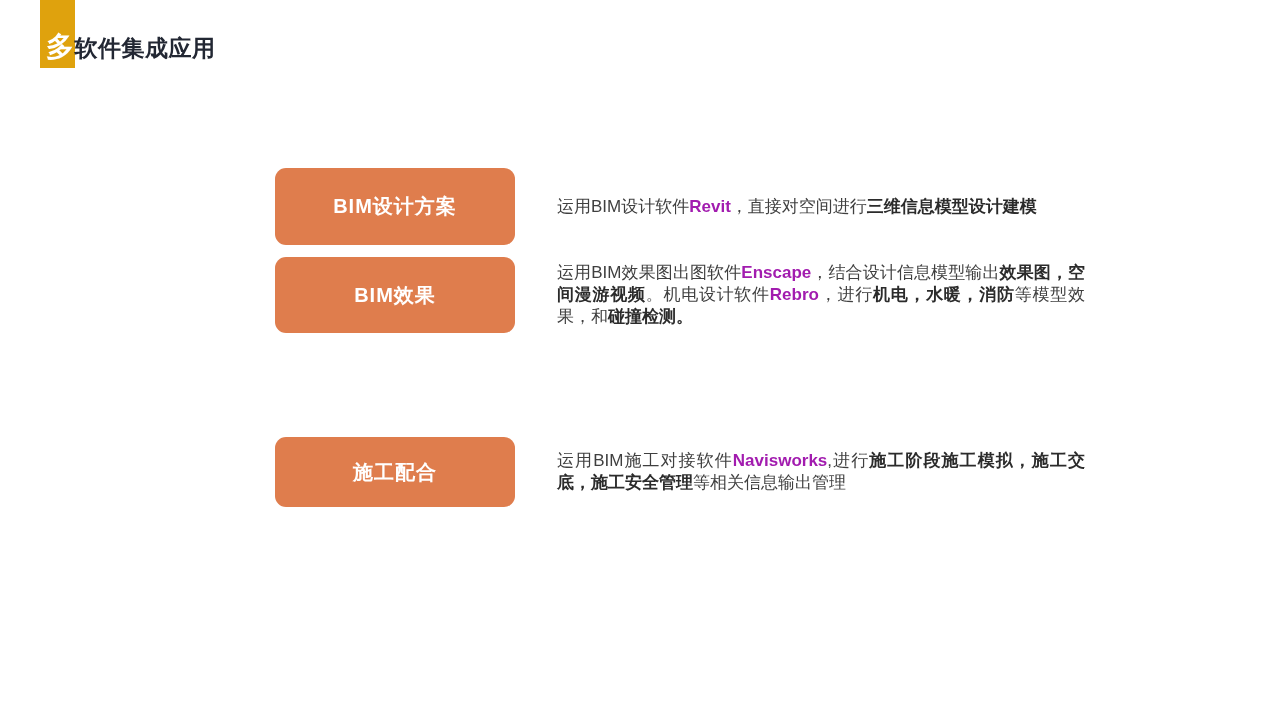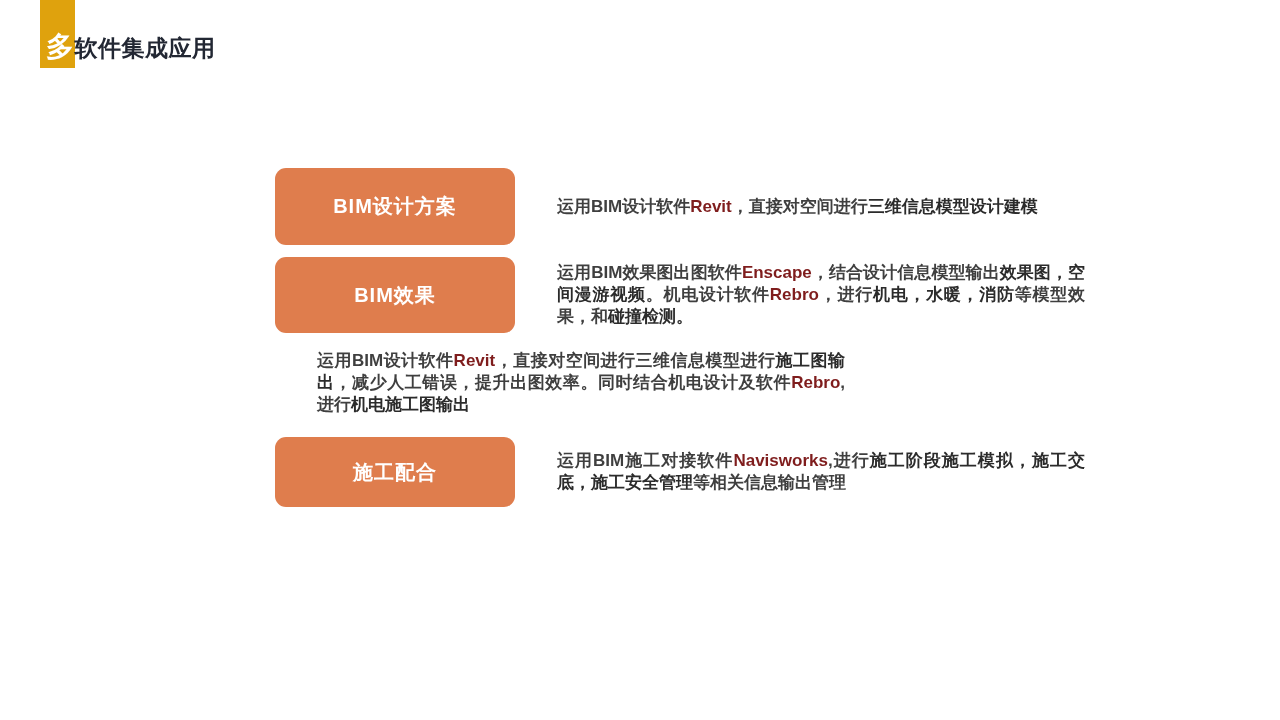--- a/index.html
+++ b/index.html
@@ -68,23 +68,23 @@
   }
 
   .desc {
     margin-left: 42px;
     width: 528px;
     font-size: 17px;
     line-height: 22px;
     color: #3F3F3F;
     text-align: justify;
   }
-  .seg-n { color: #3F3F3F; font-weight: 700; }
+  .seg-n { color: #3F3F3F; font-weight: 400; }
   .seg-b { color: #2B2B2B; font-weight: 700; }
-  .seg-k { color: #7f1d1d; font-weight: 700; }
+  .seg-k { color: #a21caf; font-weight: 700; }
 </style>
 </head>
 <body>
 
 <div class="slide">
 
   <div class="title-square"></div>
   <h1 class="title"><span class="accent">多</span><span>软件集成应用</span></h1>
 
   <main class="rows">
@@ -96,21 +96,20 @@
     </section>
 
     <section class="row">
       <div class="btn">
         <span class="btn-label">BIM效果</span>
       </div>
       <p class="desc"><span class="seg-n">运用BIM效果图出图软件</span><span class="seg-k">Enscape</span><span class="seg-n">，结合设计信息模型输出</span><span class="seg-b">效果图，空间漫游视频</span><span class="seg-n">。机电设计软件</span><span class="seg-k">Rebro</span><span class="seg-n">，进行</span><span class="seg-b">机电，水暖，消防</span><span class="seg-n">等模型效果，和</span><span class="seg-b">碰撞检测。</span></p>
     </section>
 
     <section class="row">
-      <p class="desc"><span class="seg-n">运用BIM设计软件</span><span class="seg-k">Revit</span><span class="seg-n">，直接对空间进行三维信息模型进行</span><span class="seg-b">施工图输出</span><span class="seg-n">，减少人工错误，提升出图效率。同时结合机电设计及软件</span><span class="seg-k">Rebro</span><span class="seg-n">,进行</span><span class="seg-b">机电施工图输出</span></p>
     </section>
 
 
     <section class="row">
       <div class="btn">
         <span class="btn-label">施工配合</span>
       </div>
       <p class="desc"><span class="seg-n">运用BIM施工对接软件</span><span class="seg-k">Navisworks</span><span class="seg-n">,进行</span><span class="seg-b">施工阶段施工模拟，施工交底，施工安全管理</span><span class="seg-n">等相关信息输出管理</span></p>
     </section>
   </main>

